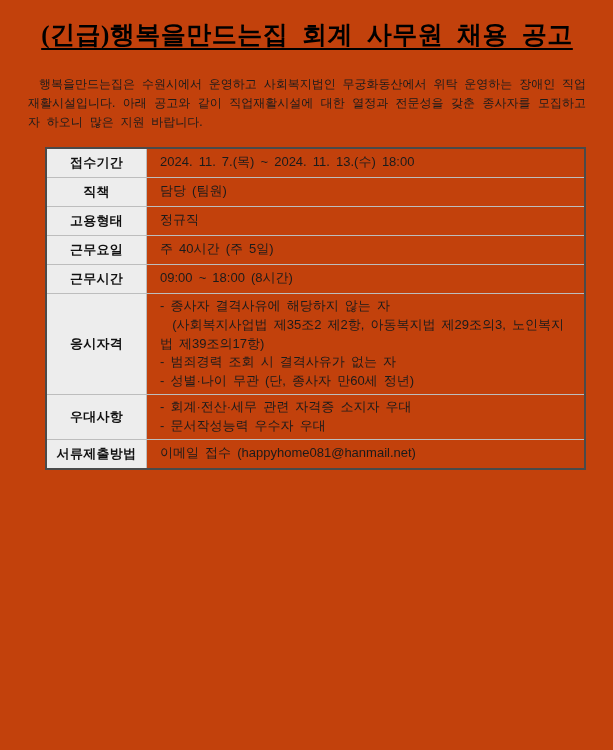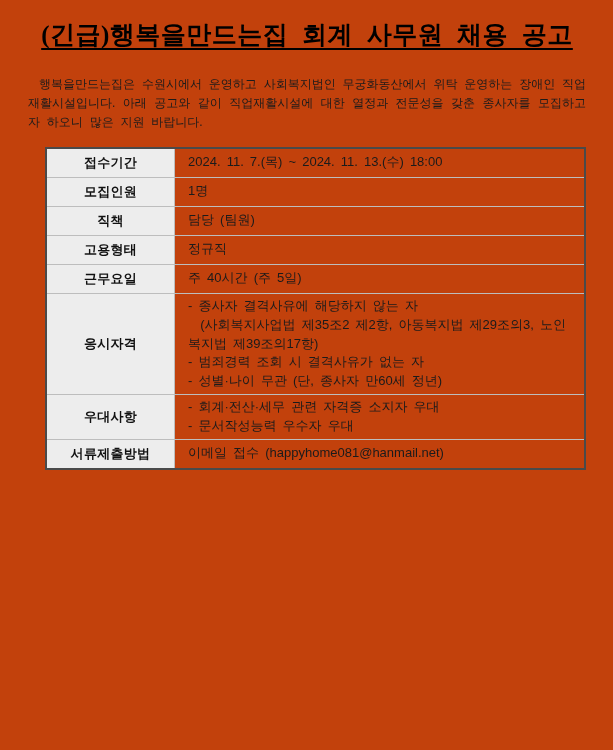--- a/index.html
+++ b/index.html
@@ -52,21 +52,21 @@
     border: 2px solid #4a4a4a;
     font-size: 13px;
   }
   table.info-table th {
     width: 95px;
     background: #ededed;
     border: 1px solid #bdbdbd;
     font-weight: 700;
     text-align: center;
     vertical-align: middle;
-    padding: 5px 16px;
+    padding: 5px 2px;
     letter-spacing: 0.3px;
     color: #111111;
   }
   table.info-table td {
     border: 1px solid #bdbdbd;
     padding: 3px 13px;
     vertical-align: middle;
     word-spacing: 2.5px;
     color: #1b1b1b;
   }
@@ -92,41 +92,41 @@
 
   <table class="info-table">
     <tbody>
         <tr>
           <th>접수기간</th>
           <td>
             <div class="cell-line">2024. 11. 7.(목) ~ 2024. 11. 13.(수) 18:00</div>
           </td>
         </tr>
         <tr>
-          <th>모집인원</th>
-          <td>
-            <div class="cell-line">1명</div>
-          </td>
-        </tr>
-        <tr>
           <th>직책</th>
           <td>
             <div class="cell-line">담당 (팀원)</div>
           </td>
         </tr>
         <tr>
           <th>고용형태</th>
           <td>
             <div class="cell-line">정규직</div>
           </td>
         </tr>
         <tr>
           <th>근무요일</th>
           <td>
             <div class="cell-line">주 40시간 (주 5일)</div>
+          </td>
+        </tr>
+        <tr>
+          <th>근무시간</th>
+          <td>
+            <div class="cell-line">09:00 ~ 18:00 (8시간)</div>
           </td>
         </tr>
         <tr>
           <th>응시자격</th>
           <td>
             <div class="cell-line">- 종사자 결격사유에 해당하지 않는 자</div>
             <div class="cell-line">  (사회복지사업법 제35조2 제2항, 아동복지법 제29조의3, 노인복지법 제39조의17항)</div>
             <div class="cell-line">- 범죄경력 조회 시 결격사유가 없는 자</div>
             <div class="cell-line">- 성별·나이 무관 (단, 종사자 만60세 정년)</div>
           </td>

